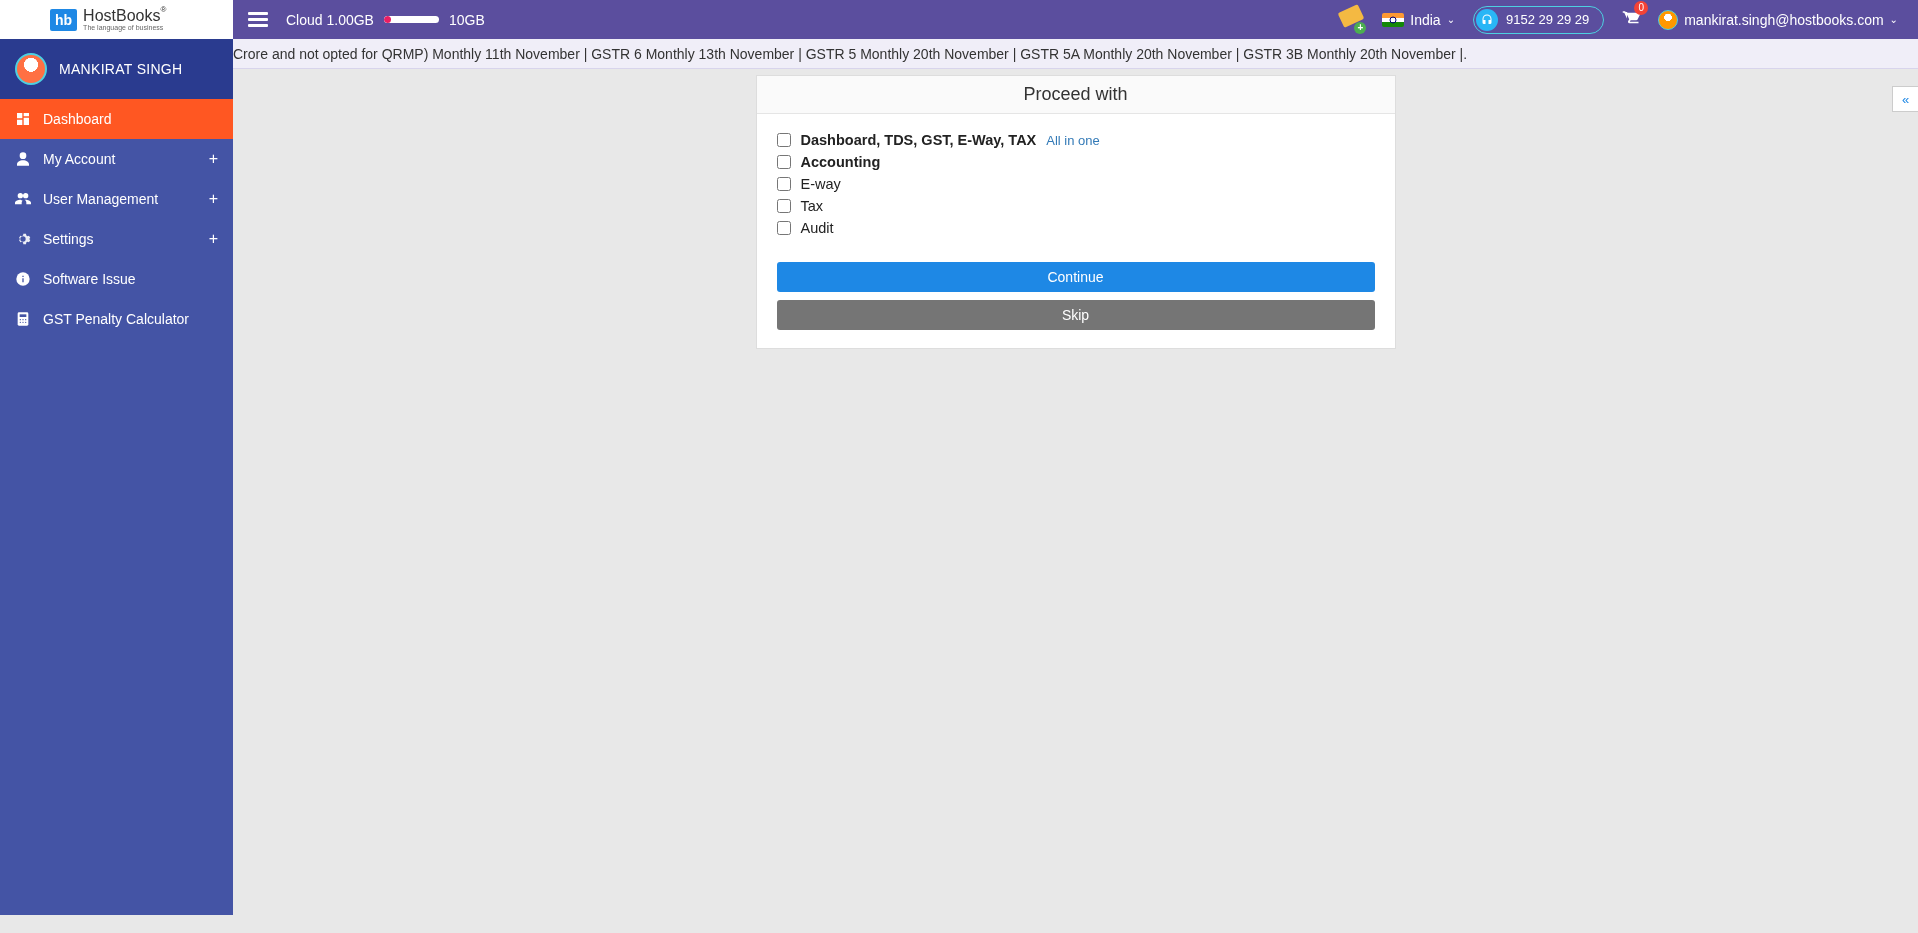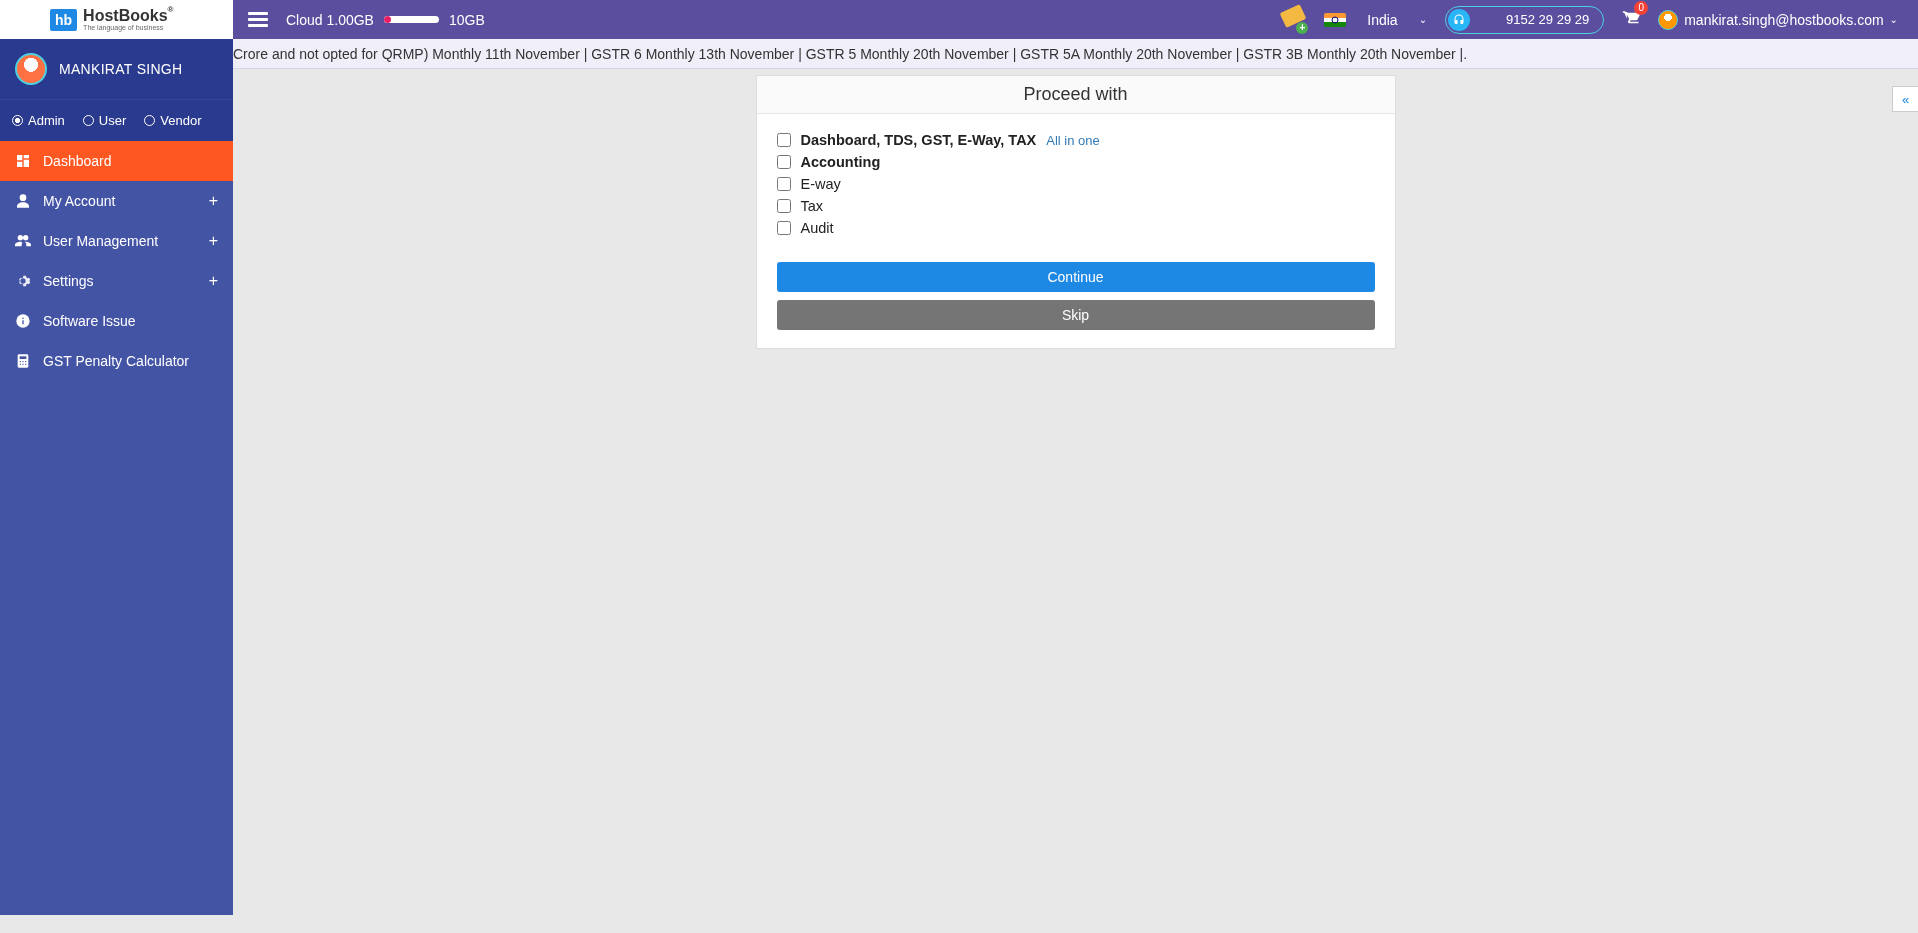--- a/index.html
+++ b/index.html
@@ -3,40 +3,40 @@
 <meta charset="utf-8">
 <style>
 * { margin: 0; padding: 0; box-sizing: border-box; font-family: 'Segoe UI', Arial, sans-serif; }
 body { background: #e8e8e8; overflow-x: hidden; }
 
 
 .topbar { height: 39px; background: #5b4e9e; display: flex; align-items: center; color: #fff; position: relative; z-index: 10; }
 .logo-box { width: 233px; height: 39px; background: #fff; display: flex; align-items: center; padding-left: 50px; }
 .logo-hb { background: #1e88e5; color: #fff; font-weight: bold; font-size: 14px; padding: 3px 5px; border-radius: 2px; margin-right: 6px; }
 .logo-text { display: flex; flex-direction: column; line-height: 1; }
-.logo-main { font-size: 16px; font-weight: 700; color: #333; position: relative; }
+.logo-main { font-size: 16px; font-weight: 400; color: #333; position: relative; }
 .logo-main sup { font-size: 8px; position: absolute; top: -2px; }
 .logo-sub { font-size: 7px; color: #666; }
 .hamburger { margin-left: 15px; cursor: pointer; display: flex; flex-direction: column; gap: 3px; }
 .hamburger span { width: 20px; height: 3px; background: #fff; border-radius: 1px; }
 .cloud-info { margin-left: 18px; color: #fff; font-size: 14px; display: flex; align-items: center; gap: 10px; }
 .progress-bar { width: 55px; height: 7px; background: #fff; border-radius: 4px; position: relative; overflow: hidden; }
 .progress-fill { position: absolute; left: 0; top: 0; height: 100%; width: 12%; background: #e91e63; border-radius: 4px; }
 .topbar-right { margin-left: auto; display: flex; align-items: center; gap: 18px; padding-right: 20px; }
 .ticket-icon { width: 24px; height: 24px; position: relative; }
 .ticket-shape { width: 22px; height: 16px; background: #f4b942; border-radius: 2px; transform: rotate(-25deg); display: flex; align-items: center; justify-content: center; font-size: 6px; color: #333; font-weight: bold; }
 .ticket-plus { position: absolute; bottom: -2px; right: -2px; width: 12px; height: 12px; background: #4caf50; border-radius: 50%; color: #fff; font-size: 10px; display: flex; align-items: center; justify-content: center; font-weight: bold; }
-.country { display: flex; align-items: center; gap: 21px; cursor: pointer; font-size: 14px; }
+.country { display: flex; align-items: center; gap: 6px; cursor: pointer; font-size: 14px; }
 .flag { width: 22px; height: 14px; background: linear-gradient(#ff9933 33%, #fff 33%, #fff 66%, #138808 66%); border-radius: 2px; position: relative; }
 .flag::after { content: ''; position: absolute; width: 5px; height: 5px; border: 0.5px solid #000080; border-radius: 50%; top: 50%; left: 50%; transform: translate(-50%,-50%); }
 .chevron-down { font-size: 10px; }
 .phone-badge { display: flex; align-items: center; background: #5b4e9e; border: 1px solid #4dd0e1; border-radius: 14px; padding: 2px 14px 2px 2px; gap: 8px; }
 .phone-icon { width: 22px; height: 22px; background: #29b6f6; border-radius: 50%; display: flex; align-items: center; justify-content: center; }
 .phone-svg { width: 12px; height: 12px; fill: #fff; }
-.phone-num { color: #fff; font-size: 13px; margin-left: 28px; }
+.phone-num { color: #fff; font-size: 13px; }
 .cart { position: relative; cursor: pointer; }
 .cart-svg { width: 18px; height: 18px; fill: #fff; }
 .cart-badge { position: absolute; top: -8px; right: -8px; background: #f44336; color: #fff; font-size: 10px; width: 14px; height: 14px; border-radius: 50%; display: flex; align-items: center; justify-content: center; }
 .user-menu { display: flex; align-items: center; gap: 6px; cursor: pointer; font-size: 14px; }
 .user-avatar { width: 20px; height: 20px; border-radius: 50%; background: radial-gradient(circle at 50% 35%, #fff 25%, #ff9800 26%); border: 1.5px solid #4dd0e1; }
 
 
 .marquee { height: 30px; background: #f0eef8; border-bottom: 1px solid #d8d4ec; display: flex; align-items: center; padding-left: 233px; color: #333; font-size: 14px; white-space: nowrap; overflow: hidden; }
 
 
@@ -127,34 +127,20 @@
 
 <div class="marquee">
   <span>Crore and not opted for QRMP) Monthly 11th November | GSTR 6 Monthly 13th November | GSTR 5 Monthly 20th November | GSTR 5A Monthly 20th November | GSTR 3B Monthly 20th November |.</span>
 </div>
 
 <div class="sidebar">
   <div class="profile">
     <span class="profile-avatar"></span>
     <span class="profile-name">MANKIRAT SINGH</span>
   </div>
-  <div class="role-row">
-    <label class="role-item">
-      <span class="radio filled"></span>
-      <span>Admin</span>
-    </label>
-    <label class="role-item">
-      <span class="radio"></span>
-      <span>User</span>
-    </label>
-    <label class="role-item">
-      <span class="radio"></span>
-      <span>Vendor</span>
-    </label>
-  </div>
   <div class="nav-item active">
     <svg class="nav-icon" viewBox="0 0 24 24">
         <path d="M3 3h8v8H3zM13 3h8v5h-8zM13 10h8v11h-8zM3 13h8v8H3z"></path>
       </svg>
     <span>Dashboard</span>
   </div>
   <div class="nav-item">
     <svg class="nav-icon" viewBox="0 0 24 24">
         <path d="M12 12a5 5 0 100-10 5 5 0 000 10zm0 2c-5 0-9 2.5-9 6v2h18v-2c0-3.5-4-6-9-6z"></path>
       </svg>

